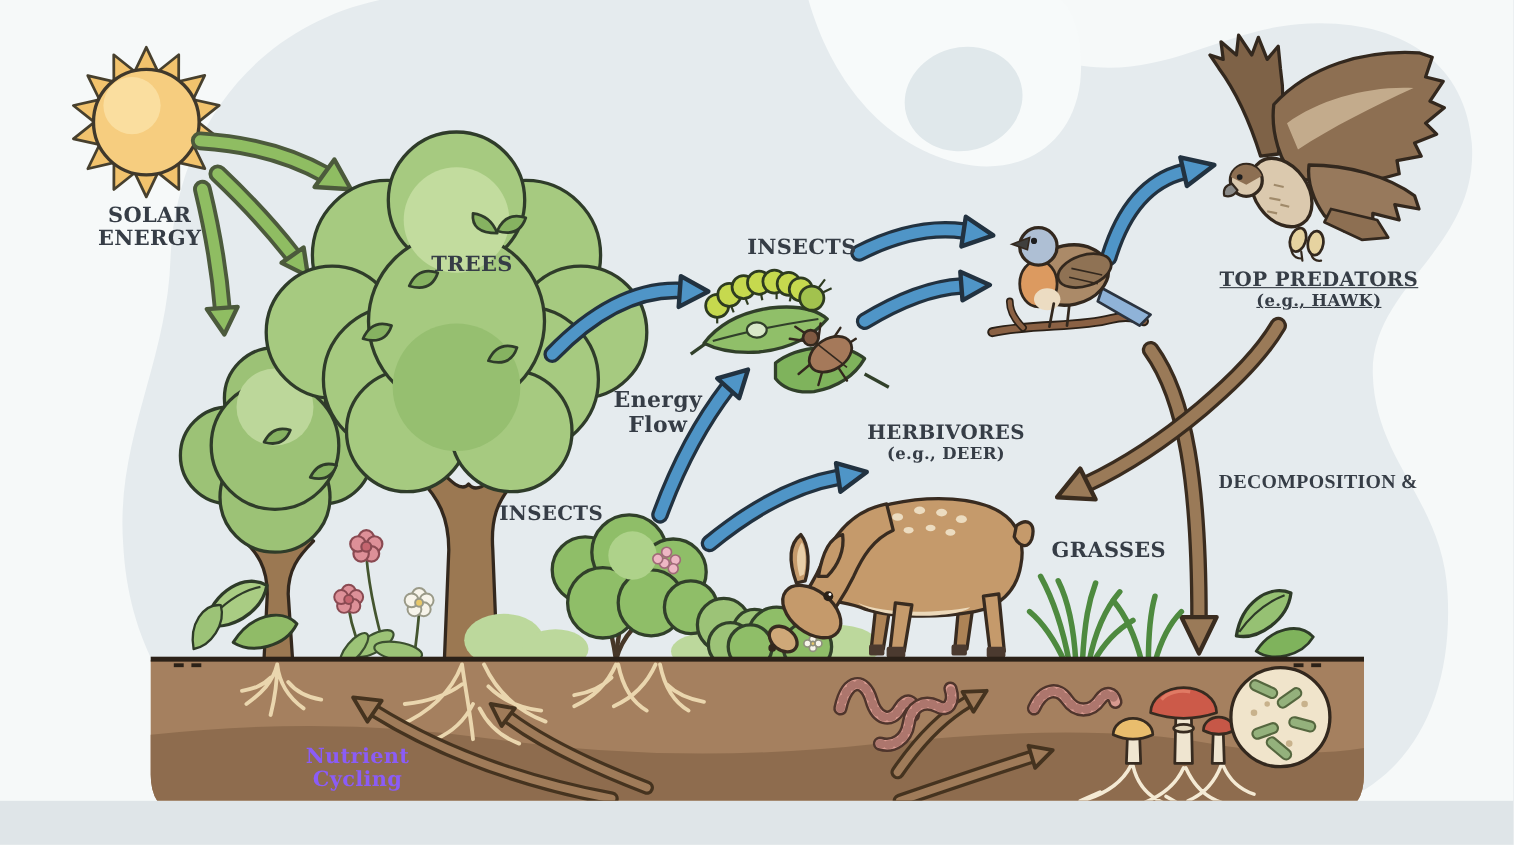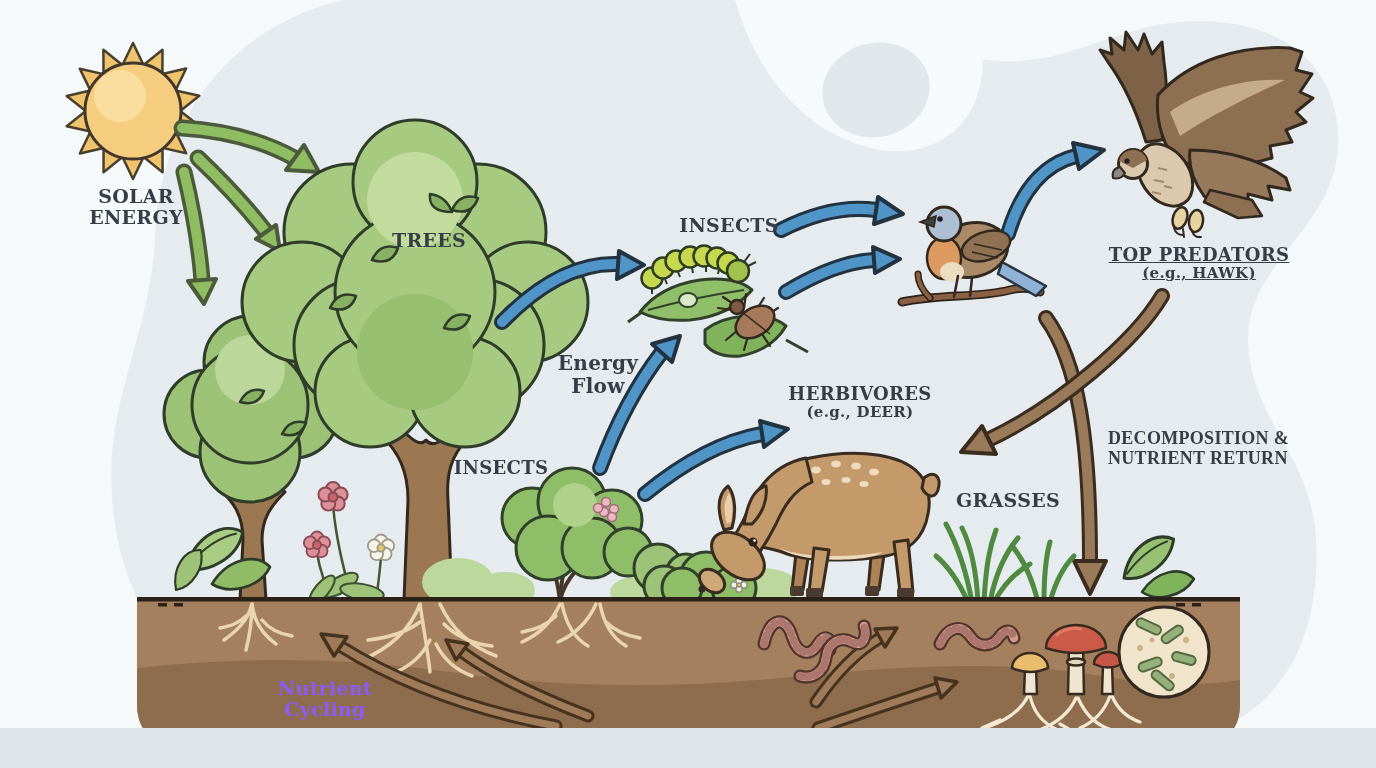--- a/index.html
+++ b/index.html
@@ -493,21 +493,20 @@
   <span>TOP PREDATORS</span>
   <span class="sub">(e.g., HAWK)</span>
 </div>
 
 <div class="lbl s19" style="left:1008px;top:490px;">
   <span>GRASSES</span>
 </div>
 
 <div class="lbl s18 leftalign" style="left:1108px;top:428px;font-family:Liberation Serif, serif;">
   <span>DECOMPOSITION &amp;</span>
-  <span>NUTRIENT RETURN</span>
 </div>
 
 <div class="lbl s19 cream" style="left:325px;top:678px;">
   <span>Nutrient</span>
   <span>Cycling</span>
 </div>
 
 
 </div>
 

